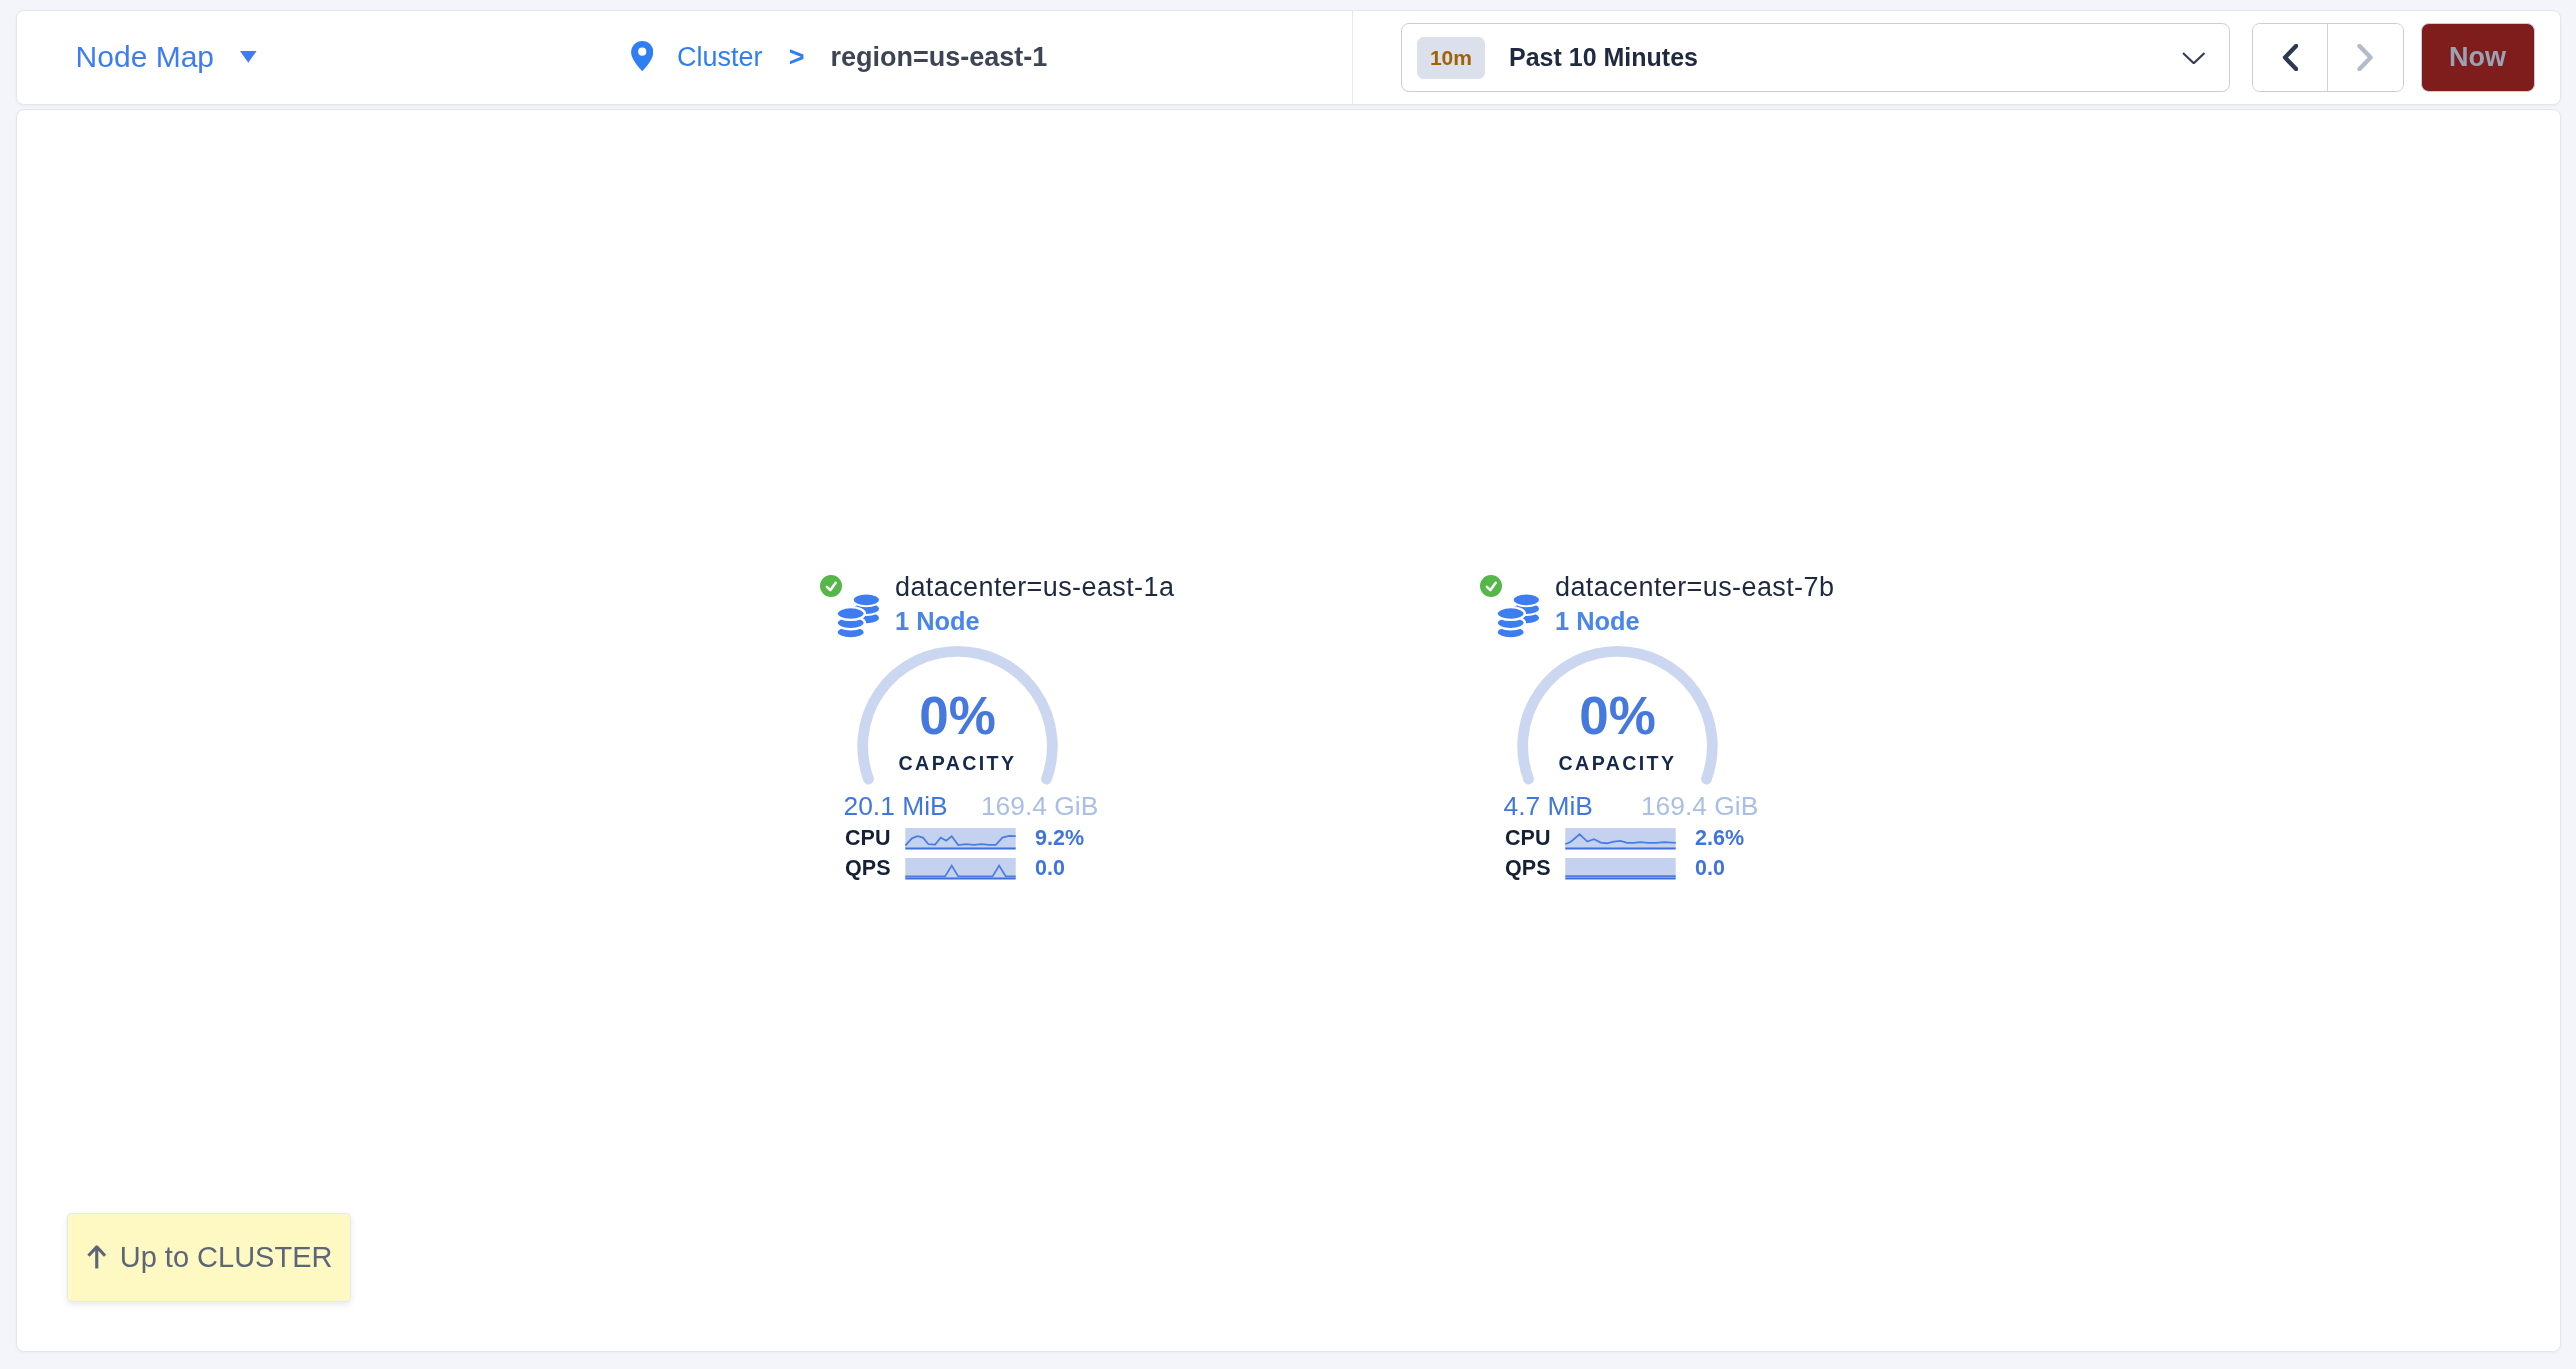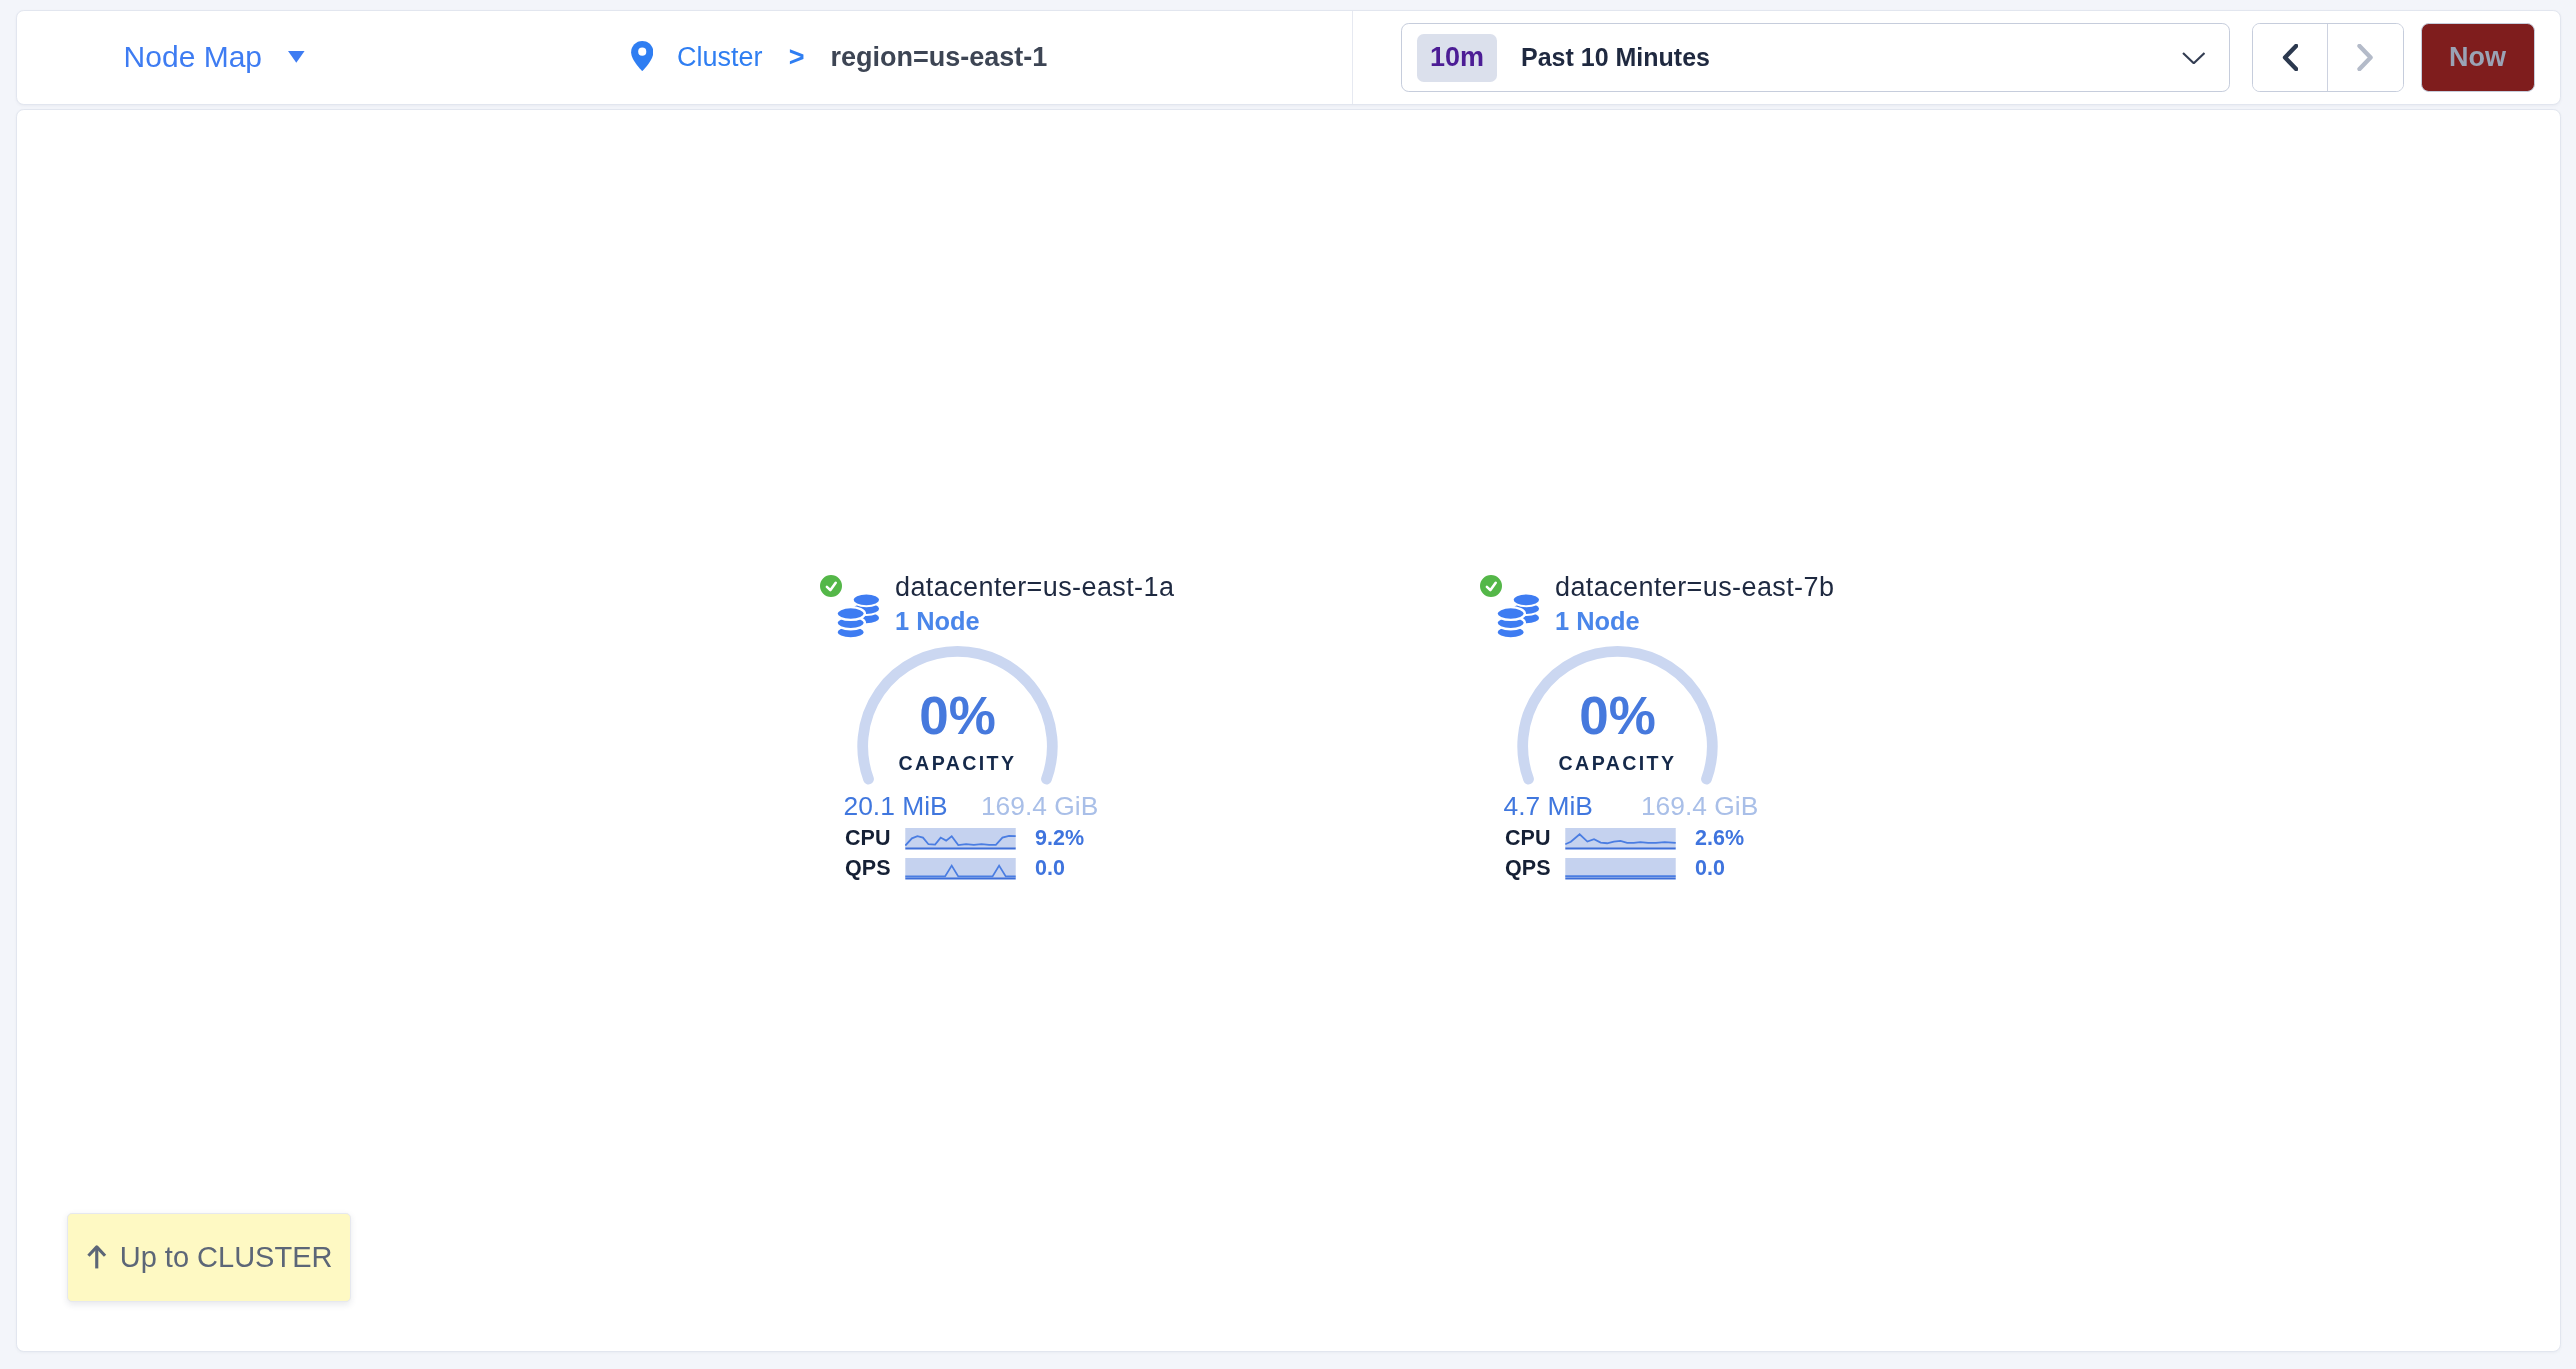--- a/index.html
+++ b/index.html
@@ -15,21 +15,21 @@
   
   .topbar {
     position: absolute; left: 15.6px; top: 9.8px; width: 2545px; height: 95px;
     background: #ffffff; border: 1px solid #e2e6ef; border-radius: 7.8px;
     box-shadow: 0 1px 2.9px rgba(60,70,100,.06);
   }
   .view-selector {
     position: absolute; left: 59px; top: 0; height: 100%;
     display: flex; align-items: center; cursor: pointer;
   }
-  .view-selector .vs-label { font-size: 30px; font-weight: 500; color: #3e7cf2; margin-left: 48px; }
+  .view-selector .vs-label { font-size: 30px; font-weight: 500; color: #3e7cf2; }
   .view-selector svg { margin-left: 26.4px; display: block; }
 
   .breadcrumb {
     position: absolute; left: 614px; top: 0; height: 100%;
     display: flex; align-items: center; gap: 24px; font-size: 27px;
   }
   .breadcrumb .pin { display: block; margin-top: -2px; }
   .breadcrumb .bc-link { color: #2f7ef2; text-decoration: none; cursor: pointer; }
   .breadcrumb .bc-sep { color: #2f7ef2; font-weight: 700; margin: 0 2px; }
   .breadcrumb .bc-cur { color: #3d4554; font-weight: 700; }
@@ -38,21 +38,21 @@
     position: absolute; left: 1335px; top: 0; bottom: 0; width: 1px; background: #e6e9f1;
   }
 
   .time-select {
     position: absolute; left: 1384px; top: 12.7px; width: 829px; height: 69px;
     border: 1.5px solid #c6cddc; border-radius: 7.8px; background: #fff;
     display: flex; align-items: center; padding: 0 23.5px 0 15.6px; cursor: pointer;
   }
   .time-badge {
     background: #dbe0ec; border-radius: 6.8px; padding: 8.8px 12.7px;
-    font-size: 27px; font-weight: 700; color: #4c1d95; text-align: right;
+    font-size: 21px; font-weight: 700; color: #a16207; text-align: right;
   }
   .time-label { margin-left: 24.4px; font-size: 25px; font-weight: 600; color: #1f2940; text-align: right; }
   .time-select .chev { margin-left: auto; display: block; }
 
   .nav-group {
     position: absolute; left: 2235px; top: 12.7px; width: 152px; height: 69px;
     border: 1.5px solid #c6cddc; border-radius: 7.8px; background: #fff;
     display: flex; overflow: hidden;
   }
   .nav-btn {

